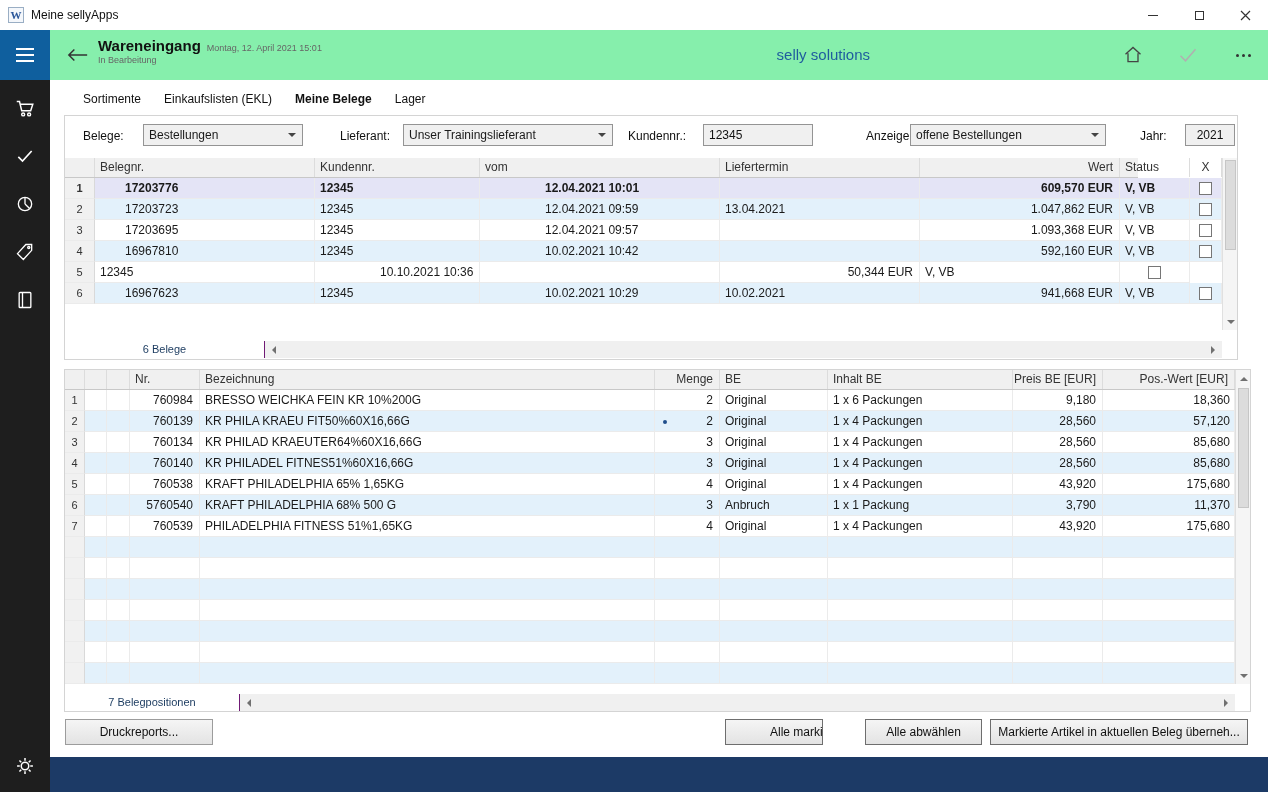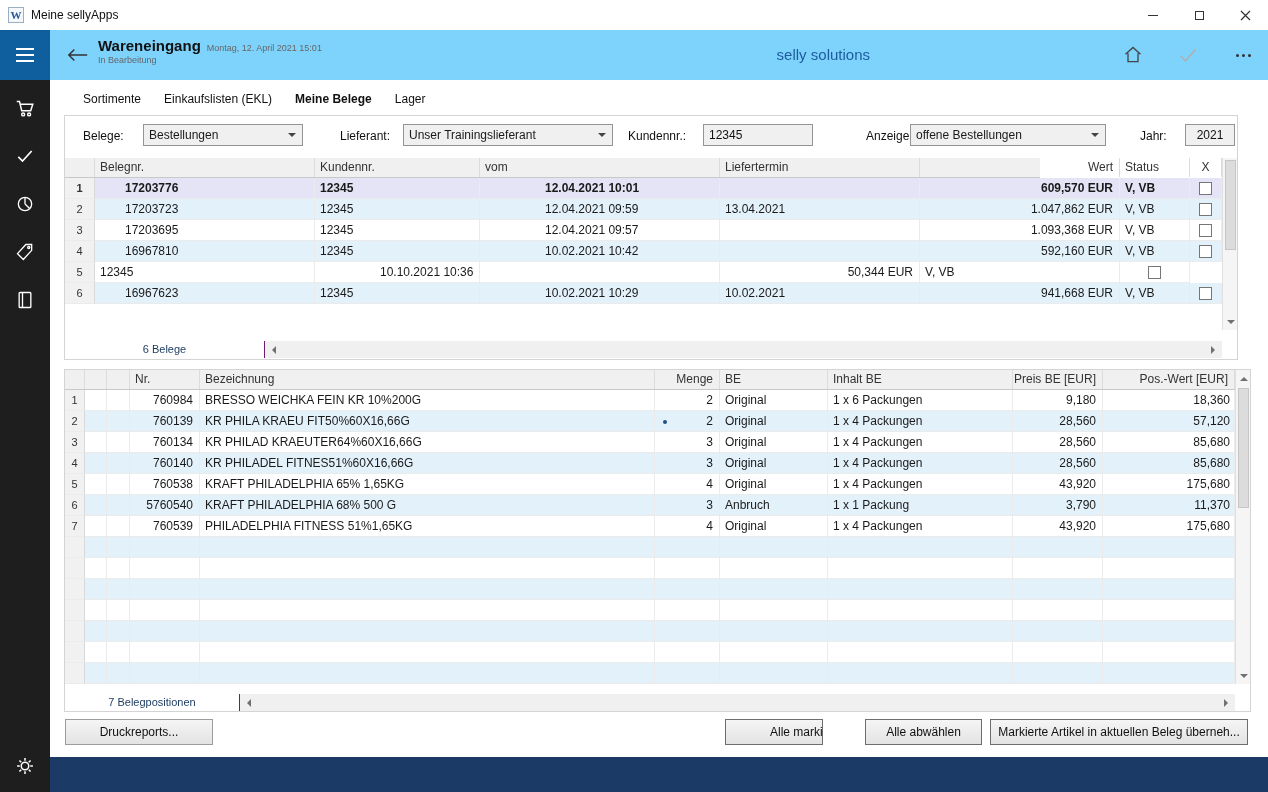--- a/index.html
+++ b/index.html
@@ -18,21 +18,21 @@
   .min-glyph { width:10px; height:1px; background:#333; }
   .max-glyph { width:9px; height:9px; border:1px solid #333; }
 
   
   .sidebar { left:0; top:30px; width:50px; height:762px; background:#1e1e1e; }
   .hamburger { position:absolute; left:0; top:0; width:50px; height:50px; background:#0f5f9e; display:flex; flex-direction:column; align-items:center; justify-content:center; gap:4px; }
   .hamburger .bar { width:18px; height:2px; background:#fff; }
   .side-ic { position:absolute; left:0; width:50px; height:40px; display:flex; align-items:center; justify-content:center; }
 
   
-  .header { left:50px; top:30px; width:1218px; height:50px; background:#7dd3fc; }
+  .header { left:50px; top:30px; width:1218px; height:50px; background:#86efac; }
   .backbtn { position:absolute; left:12px; top:10px; width:32px; height:30px; display:flex; align-items:center; justify-content:center; }
   .titleblock { position:absolute; left:48px; top:7px; }
   .pagetitle { font-size:15px; font-weight:bold; color:#111; display:inline-block; }
   .pagedate { font-size:9px; color:#666; margin-left:6px; }
   .pagestatus { font-size:9px; color:#666; margin-top:1px; }
   .brand { position:absolute; left:600px; top:16px; width:220px; text-align:right; font-size:15px; color:#1f5c9e; }
   .hdr-icons { position:absolute; right:5px; top:10px; display:flex; gap:15px; }
   .hdr-icon { width:40px; height:30px; display:flex; align-items:center; justify-content:center; }
   .dots { display:flex; gap:3px; }
   .dots i { width:3px; height:3px; border-radius:50%; background:#333; }
@@ -214,21 +214,21 @@
   <span class="flabel" style="left:628px">Kundennr.:</span>
   <input class="tbox" style="left: 703px; width: 110px;" value="12345">
   <span class="flabel" style="left:866px">Anzeige:</span>
   <div class="combo" style="left:910px;width:196px">
     <span class="combo-val">offene Bestellungen</span>
     <span class="combo-arrow"></span>
   </div>
   <span class="flabel" style="left:1140px">Jahr:</span>
   <input class="tbox ctrtxt" style="left: 1185px; width: 50px;" value="2021">
 
-  <div class="abs thead bgrid" style="left:65px;top:158px;width:975px;">
+  <div class="abs thead bgrid" style="left:65px;top:158px;width:1073px;">
       <div class="hc"></div>
       <div class="hc">Belegnr.</div>
       <div class="hc">Kundennr.</div>
       <div class="hc">vom</div>
       <div class="hc">Liefertermin</div>
       <div class="hc r">Wert</div>
       <div class="hc">Status</div>
       <div class="hc ctr">X</div>
     </div>
   <div class="abs" style="left:65px;top:178px;width:1157px;">

